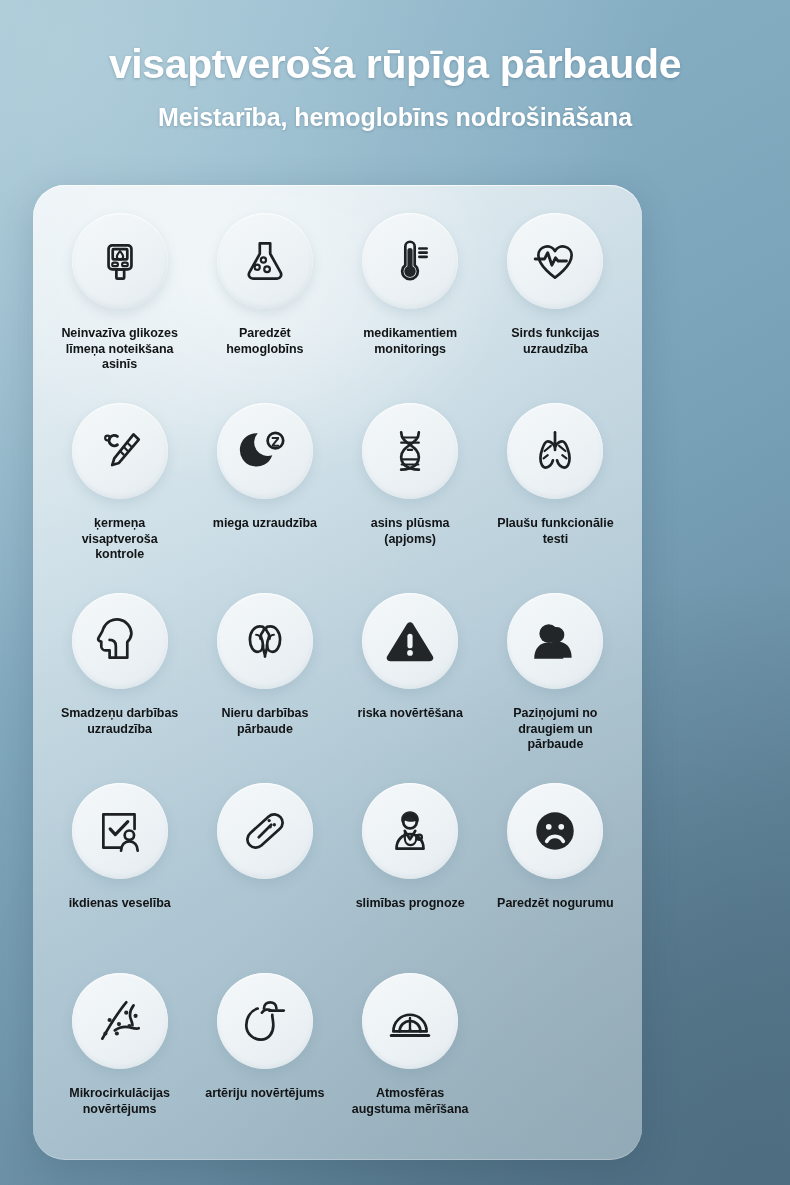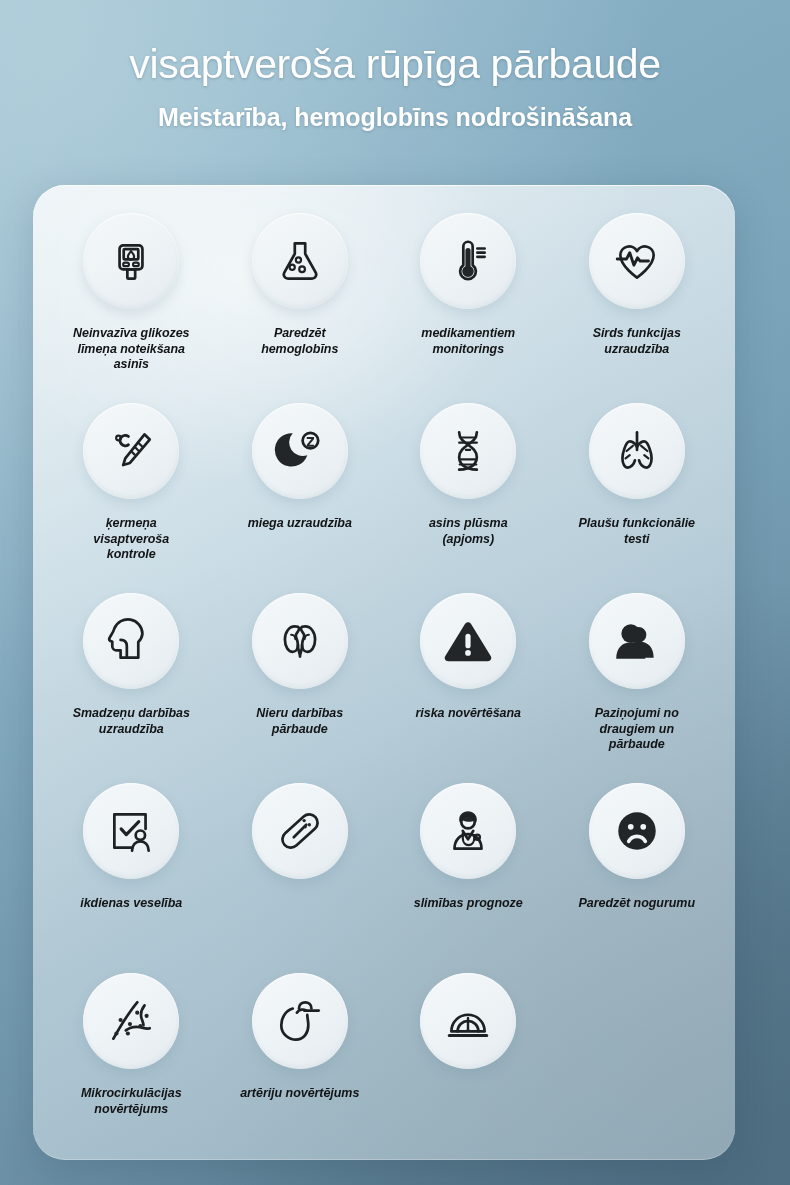--- a/index.html
+++ b/index.html
@@ -37,52 +37,51 @@
   .header {
     position: absolute;
     top: 0; left: 0;
     width: 790px;
     padding-top: 42px;
     text-align: center;
     z-index: 3;
   }
   .title {
     font-size: 41px;
-    font-weight: normal;
+    font-weight: bold;
     color: #ffffff;
     letter-spacing: -0.4px;
     line-height: 1.08;
     text-shadow: 0 1px 3px rgba(40,70,90,0.30);
   }
   .subtitle {
     margin-top: 17px;
     font-size: 25px;
     font-weight: bold;
     color: #ffffff;
     letter-spacing: -0.1px;
     text-shadow: 0 1px 3px rgba(40,70,90,0.28);
   }
 
   
   .card {
     position: absolute;
     left: 33px;
     top: 185px;
-    width: 702px;
+    width: 609px;
     height: 975px;
     border-radius: 32px;
     background:
       linear-gradient(155deg, rgba(255,255,255,0.80) 0%, rgba(250,253,254,0.62) 30%, rgba(236,245,248,0.50) 62%, rgba(223,236,241,0.46) 100%);
     box-shadow:
       0 10px 38px rgba(35,62,80,0.20),
       inset 0 1px 0 rgba(255,255,255,0.75),
       inset 0 -1px 0 rgba(255,255,255,0.25);
     z-index: 2;
     overflow: hidden;
-    font-style: italic;
   }
   .card-glow {
     position: absolute;
     top: -120px; left: -60px;
     width: 540px; height: 420px;
     background: radial-gradient(ellipse at center, rgba(255,255,255,0.55) 0%, rgba(255,255,255,0) 70%);
     pointer-events: none;
   }
 
   
@@ -303,20 +302,21 @@
           </svg>
         </div>
         <div class="label">artēriju novērtējums</div>
       </div>
       <div class="cell">
         <div class="icon-circle">
           <svg viewBox="0 0 100 100">
             <use xlink:href="#altimeter-gauge-icon"></use>
           </svg>
         </div>
+        <div class="label">Atmosfēras augstuma mērīšana</div>
       </div>
     </div>
 </div>
 
 <svg width="0" height="0" style="position:absolute" aria-hidden="true">
   <defs>
     <symbol id="glucose-meter-icon" viewBox="0 0 100 100">
       <rect class="ic-stroke" x="28" y="20" width="44" height="46" rx="7"></rect>
       <rect class="ic-stroke" x="36" y="27" width="28" height="20" rx="2"></rect>
       <path class="ic-stroke-thin" d="M50 31c0 0-6 7-6 10.5A6 6 0 0 0 56 41.5C56 38 50 31 50 31z"></path>

